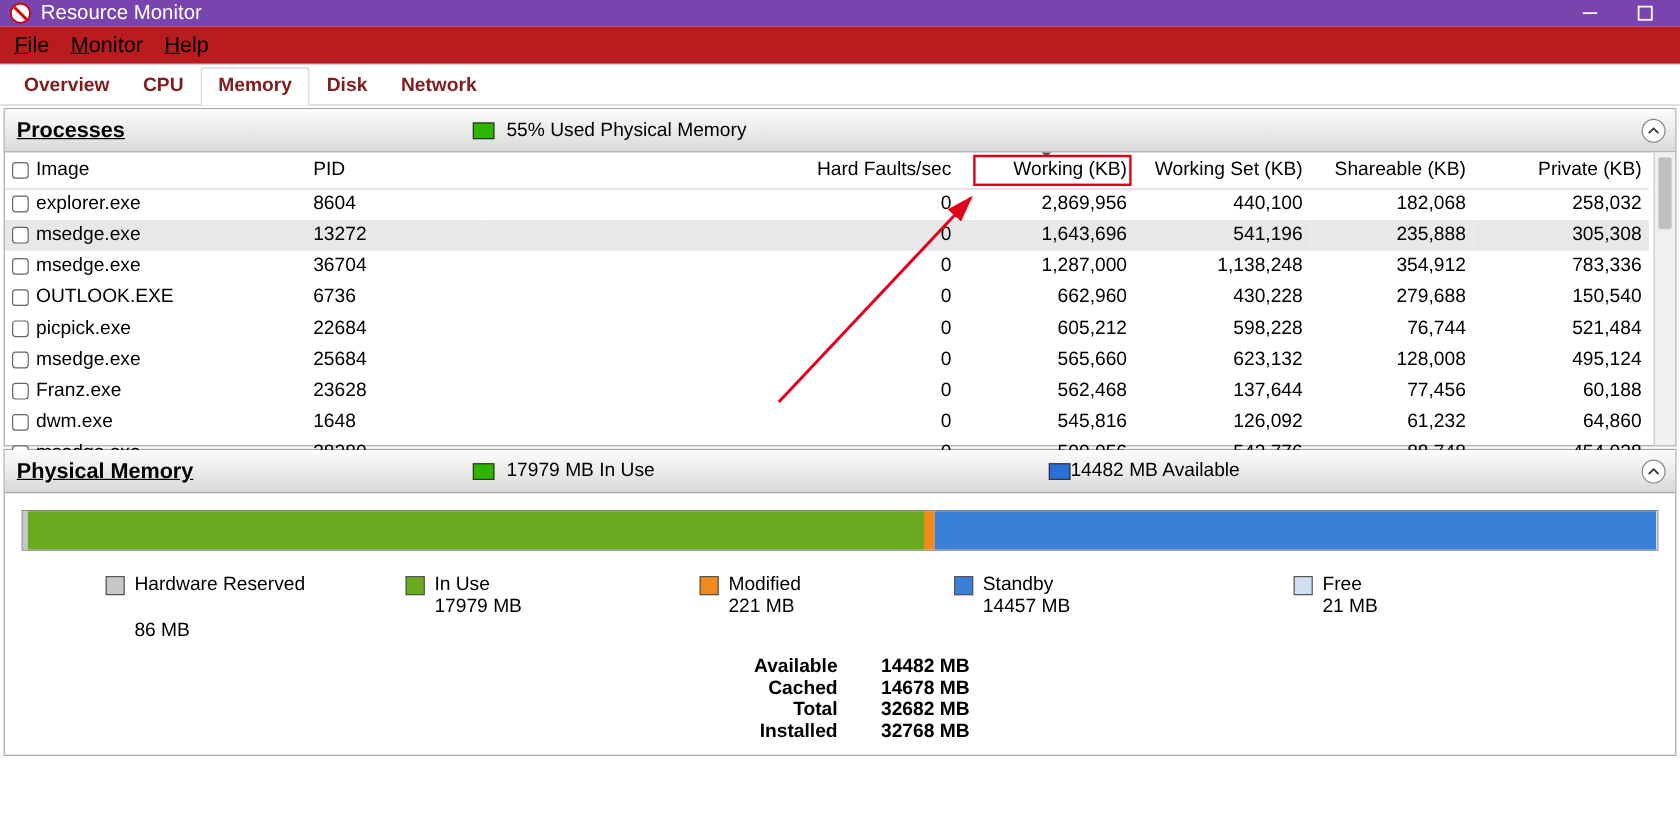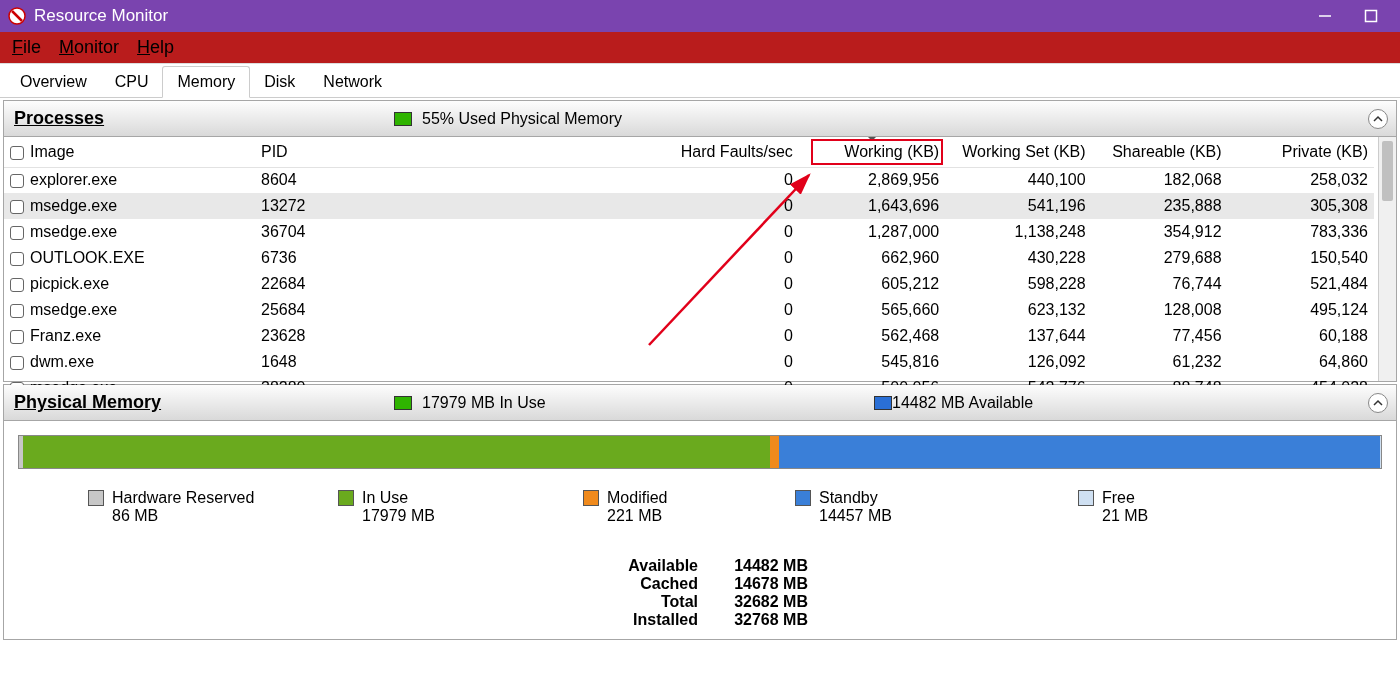--- a/index.html
+++ b/index.html
@@ -9,21 +9,21 @@
     font-family: "Segoe UI", Tahoma, sans-serif;
   }
   html, body {
     width: 1400px;
     height: 682px;
     background: #fff;
     overflow: hidden;
   }
   
   .titlebar {
-    height: 32px;
+    height: 22px;
     background: #7a44af;
     color: #fff;
     display: flex;
     align-items: center;
     padding: 0 6px 0 8px;
     font-size: 17px;
   }
   .titlebar .app-icon {
     width: 18px;
     height: 18px;
@@ -65,21 +65,22 @@
     background: #fff;
     display: flex;
     align-items: flex-end;
     padding: 0 6px;
     font-size: 16px;
     border-bottom: 1px solid #ccc;
   }
   .tabbar .tab {
     padding: 6px 14px;
     cursor: default;
-    color: #000000;
+    color: #7f1d1d;
+    font-weight: bold;
   }
   .tabbar .tab.active {
     border: 1px solid #ccc;
     border-bottom: 1px solid #fff;
     background: #fff;
     position: relative;
     top: 1px;
     border-radius: 3px 3px 0 0;
   }
 
@@ -455,21 +456,21 @@
   </div>
   <div class="phys-body">
     <div class="membar" id="membar">
         <div style="width: 0.262451%; background: rgb(199, 199, 199);"></div>
         <div style="width: 54.8676%; background: rgb(106, 170, 30);"></div>
         <div style="width: 0.674438%; background: rgb(240, 138, 28);"></div>
         <div style="width: 44.1193%; background: rgb(58, 127, 216);"></div>
         <div style="width: 0.0762939%; background: rgb(207, 224, 242);"></div>
       </div>
     <div class="legend" id="legend" style="position: relative; height: 50px;">
-        <div class="item" style="position: absolute; left: 70px;">
+        <div class="item" style="position: absolute; left: 70px; gap: 20px;">
           <div class="row1">
             <span class="swatch" style="background:#c7c7c7"></span>
             <span>Hardware Reserved</span>
           </div>
           <div class="val">86 MB</div>
         </div>
         <div class="item" style="position: absolute; left: 320px;">
           <div class="row1">
             <span class="swatch" style="background:#6aaa1e"></span>
             <span>In Use</span>

